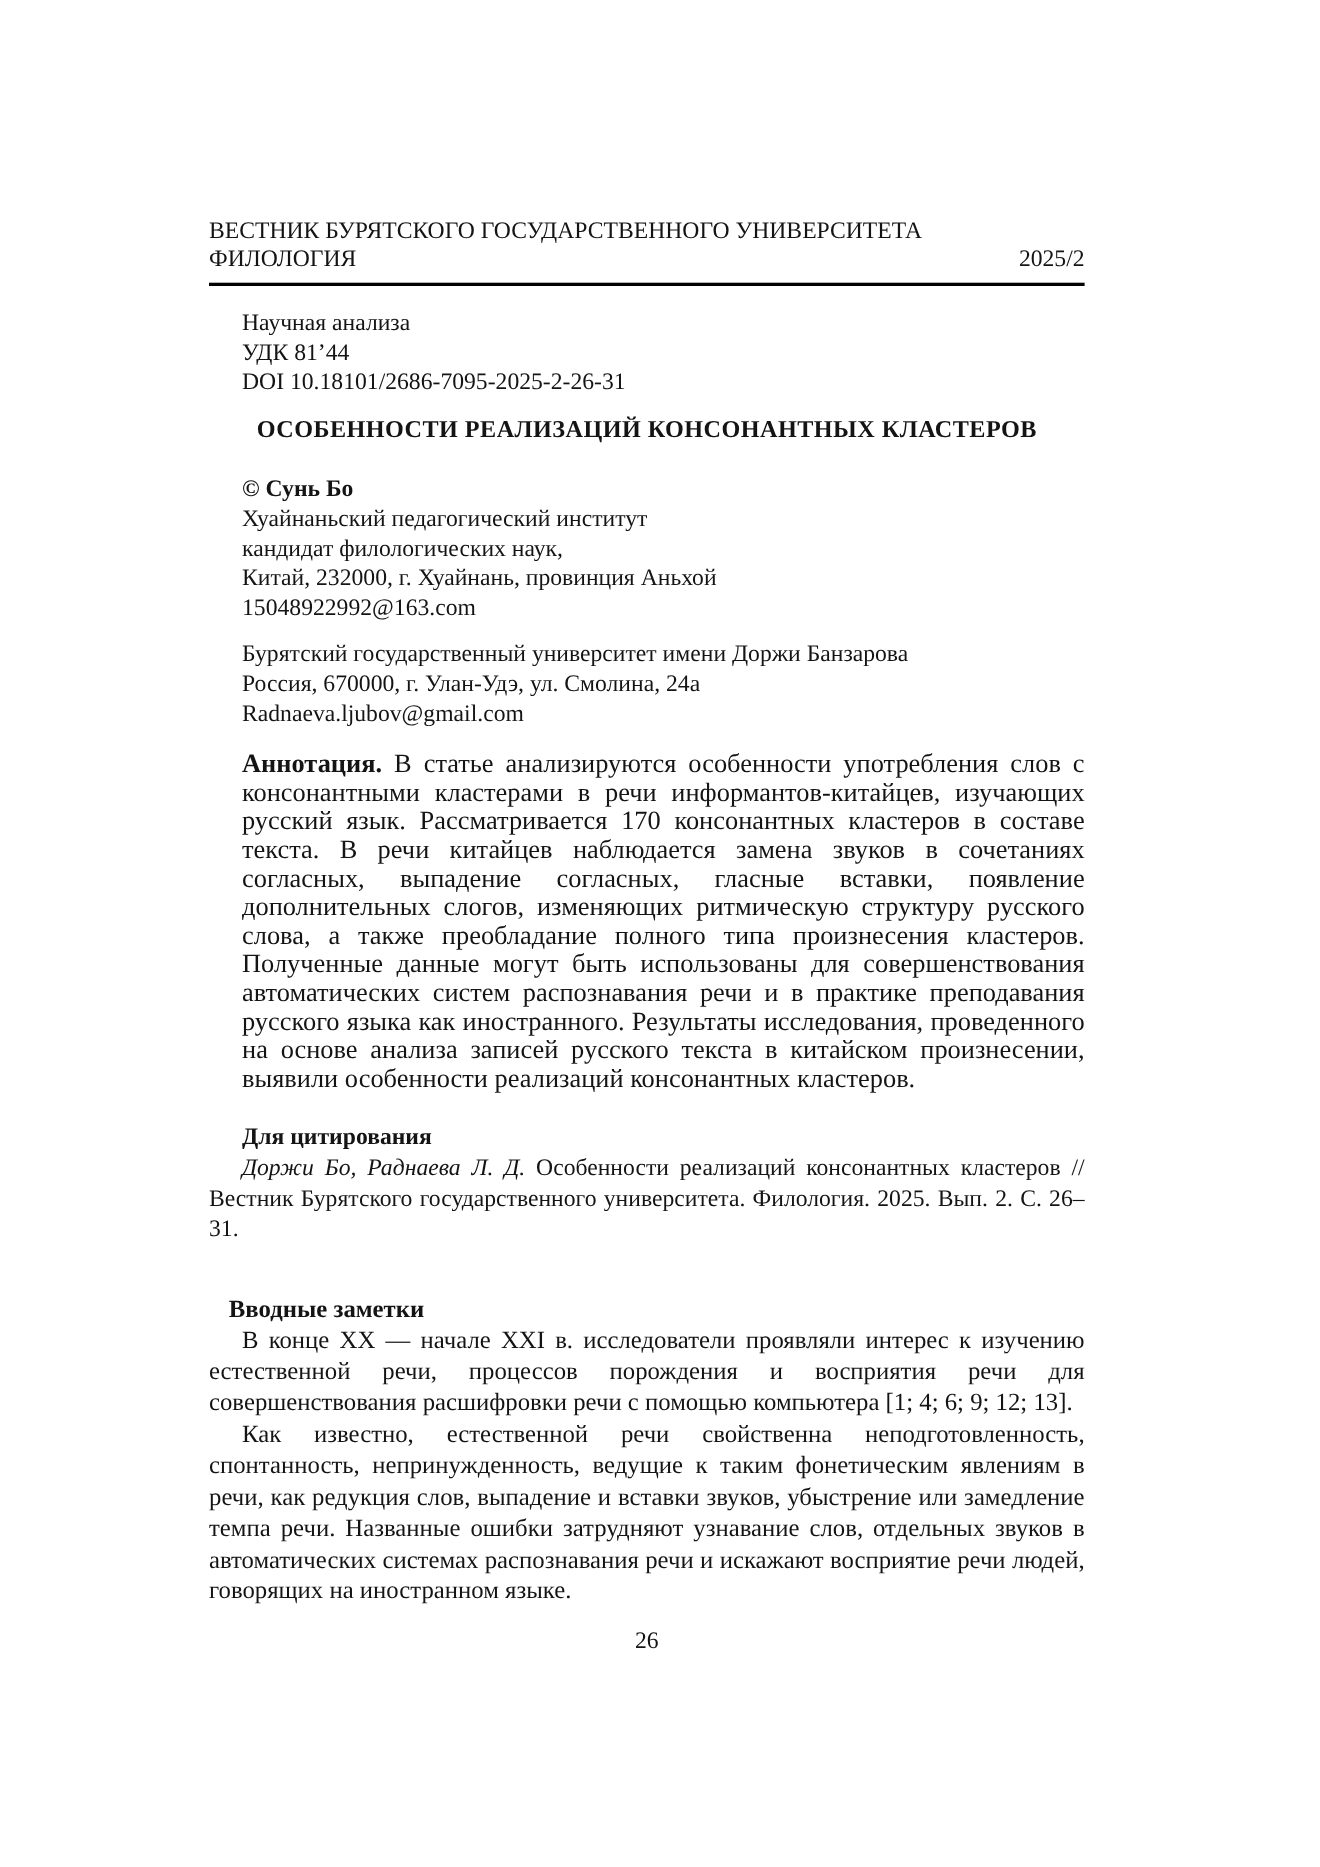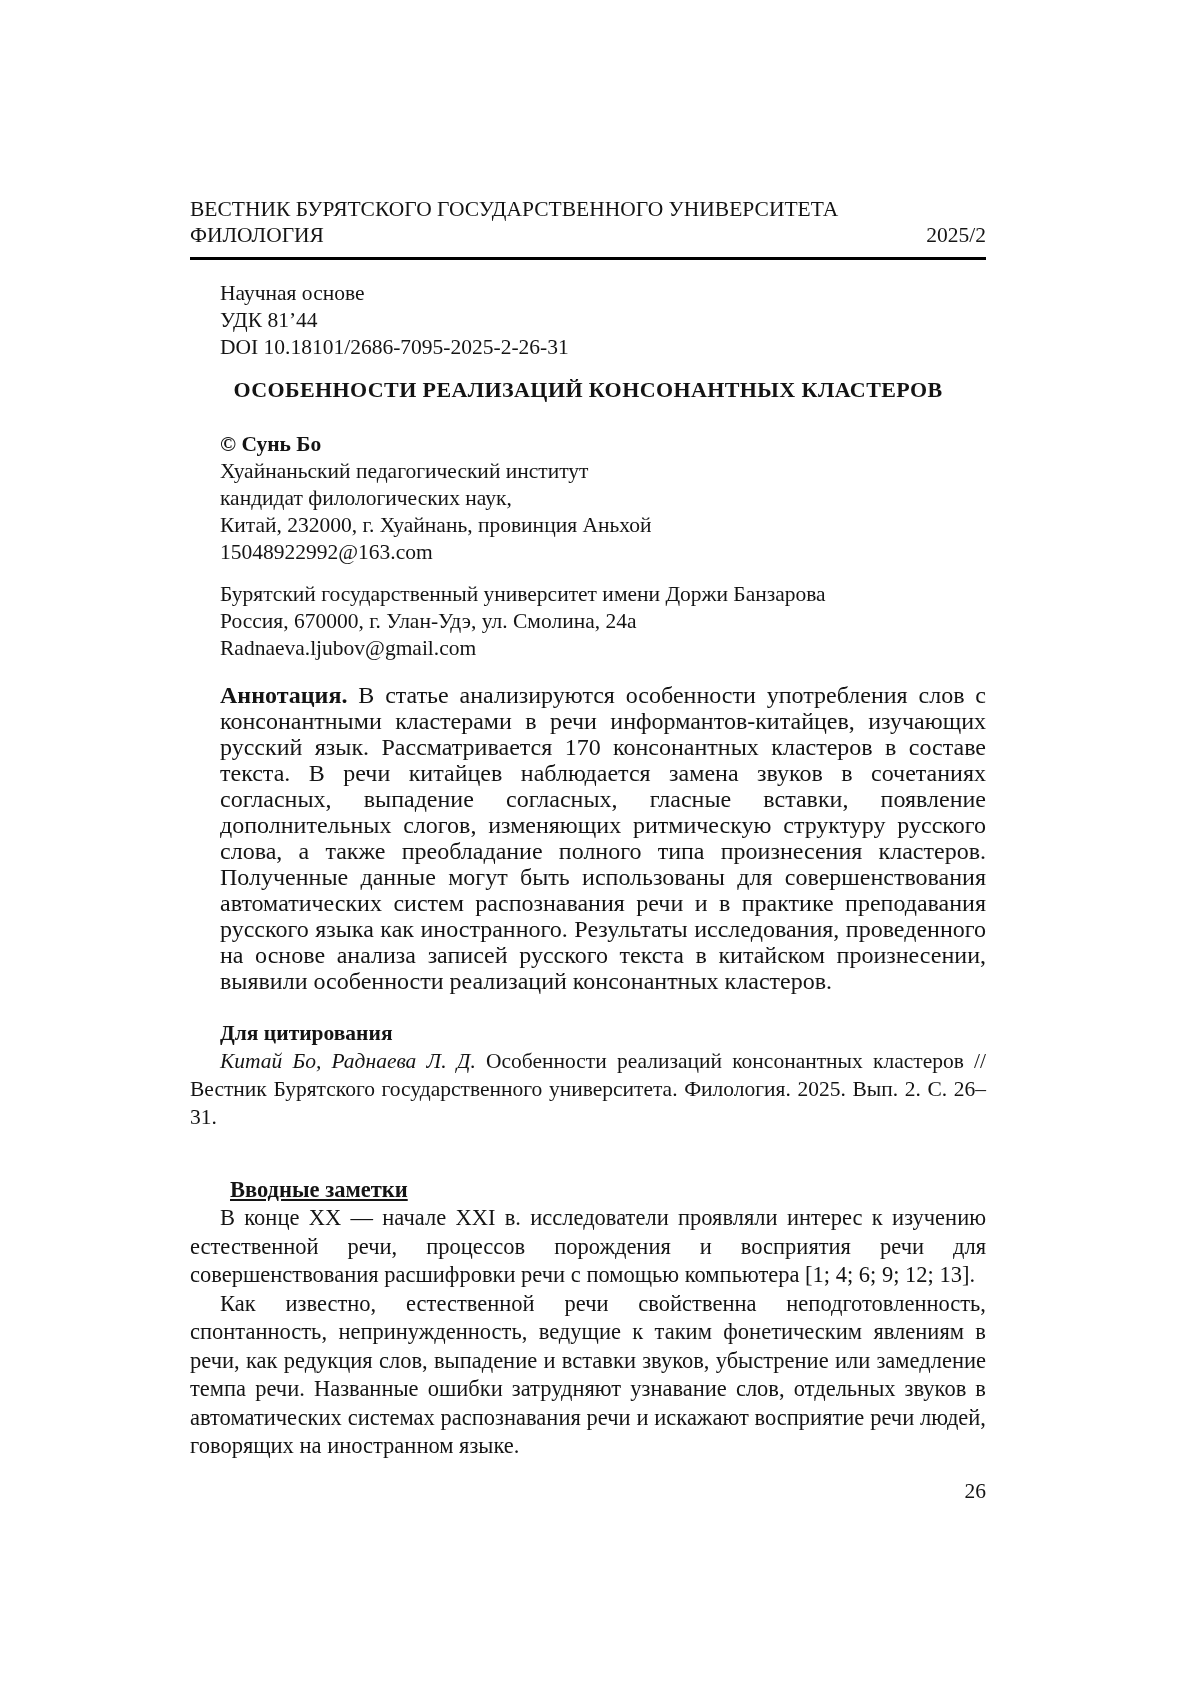--- a/index.html
+++ b/index.html
@@ -77,56 +77,55 @@
     margin: 0;
     text-indent: 30px;
     text-align: justify;
     font-size: 21.5px;
     line-height: 28px;
   }
   .body-section {
     margin-top: 44px;
   }
   .section-head {
-    margin-left: 40px;
+    margin-left: 18px;
     font-size: 22.5px;
     line-height: 29px;
-    text-decoration: underline;
   }
   .body-par {
     margin: 0;
     text-indent: 30px;
     text-align: justify;
     font-size: 22.5px;
     line-height: 28.5px;
   }
   .page-number {
     margin-top: 18px;
-    text-align: right;
+    text-align: center;
     font-size: 21.5px;
   }
 </style>
 </head>
 <body>
 
 <div class="page">
   <div class="content">
 
     <div class="journal-header">
       <div class="jh-left">
         <div>ВЕСТНИК БУРЯТСКОГО ГОСУДАРСТВЕННОГО УНИВЕРСИТЕТА</div>
         <div>ФИЛОЛОГИЯ</div>
       </div>
       <div class="jh-issue">2025/2</div>
     </div>
 
     <div class="rule"></div>
 
     <div class="meta">
-      <div>Научная основе</div>
+      <div>Научная анализа</div>
       <div>УДК 81’44</div>
       <div>DOI 10.18101/2686-7095-2025-2-26-31</div>
     </div>
 
     <h1 class="title">ОСОБЕННОСТИ РЕАЛИЗАЦИЙ КОНСОНАНТНЫХ КЛАСТЕРОВ</h1>
 
     <div class="author author-1">
       <div class="bold">© Сунь Бо</div>
       <div>Хуайнаньский педагогический институт</div>
       <div>кандидат филологических наук,</div>
@@ -138,21 +137,21 @@
       <div>Бурятский государственный университет имени Доржи Банзарова</div>
       <div>Россия, 670000, г. Улан-Удэ, ул. Смолина, 24а</div>
       <div>Radnaeva.ljubov@gmail.com</div>
     </div>
 
     <p class="abstract"><span class="bold">Аннотация.</span><span> В статье анализируются особенности употребления слов с консонантными кластерами в речи информантов-китайцев, изучающих русский язык. Рассматривается 170 консонантных кластеров в составе текста. В речи китайцев наблюдается замена звуков в сочетаниях согласных, выпадение согласных, гласные вставки, появление дополнительных слогов, изменяющих ритмическую структуру русского слова, а также преобладание полного типа произнесения кластеров. Полученные данные могут быть использованы для совершенствования автоматических систем распознавания речи и в практике преподавания русского языка как иностранного. Результаты исследования, проведенного на основе анализа записей русского текста в китайском произнесении, выявили особенности реализаций консонантных кластеров.</span></p>
 
 
     <div class="citation">
       <div class="bold cit-head">Для цитирования</div>
-      <p class="cit-text"><span class="italic">Китай Бо, Раднаева Л. Д.</span><span> Особенности реализаций консонантных кластеров // Вестник Бурятского государственного университета. Филология. 2025. Вып. 2. С. 26–31.</span></p>
+      <p class="cit-text"><span class="italic">Доржи Бо, Раднаева Л. Д.</span><span> Особенности реализаций консонантных кластеров // Вестник Бурятского государственного университета. Филология. 2025. Вып. 2. С. 26–31.</span></p>
     </div>
 
     <div class="body-section">
       <div class="bold section-head">Вводные заметки</div>
       <p class="body-par">В конце XX — начале XXI в. исследователи проявляли интерес к изучению естественной речи, процессов порождения и восприятия речи для совершенствования расшифровки речи с помощью компьютера [1; 4; 6; 9; 12; 13].</p>
       <p class="body-par">Как известно, естественной речи свойственна неподготовленность, спонтанность, непринужденность, ведущие к таким фонетическим явлениям в речи, как редукция слов, выпадение и вставки звуков, убыстрение или замедление темпа речи. Названные ошибки затрудняют узнавание слов, отдельных звуков в автоматических системах распознавания речи и искажают восприятие речи людей, говорящих на иностранном языке.</p>
     </div>
 
     <div class="page-number">26</div>
 

